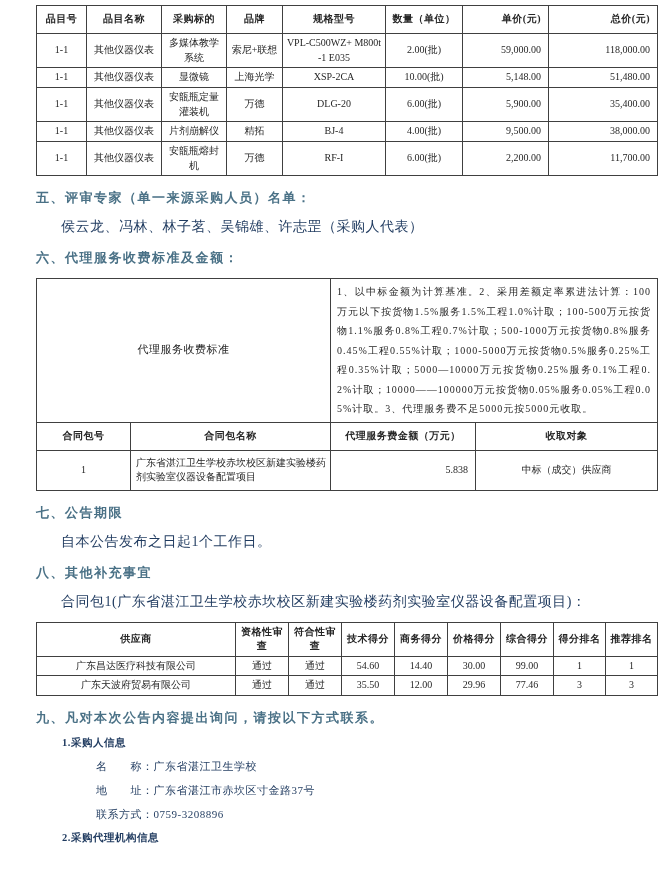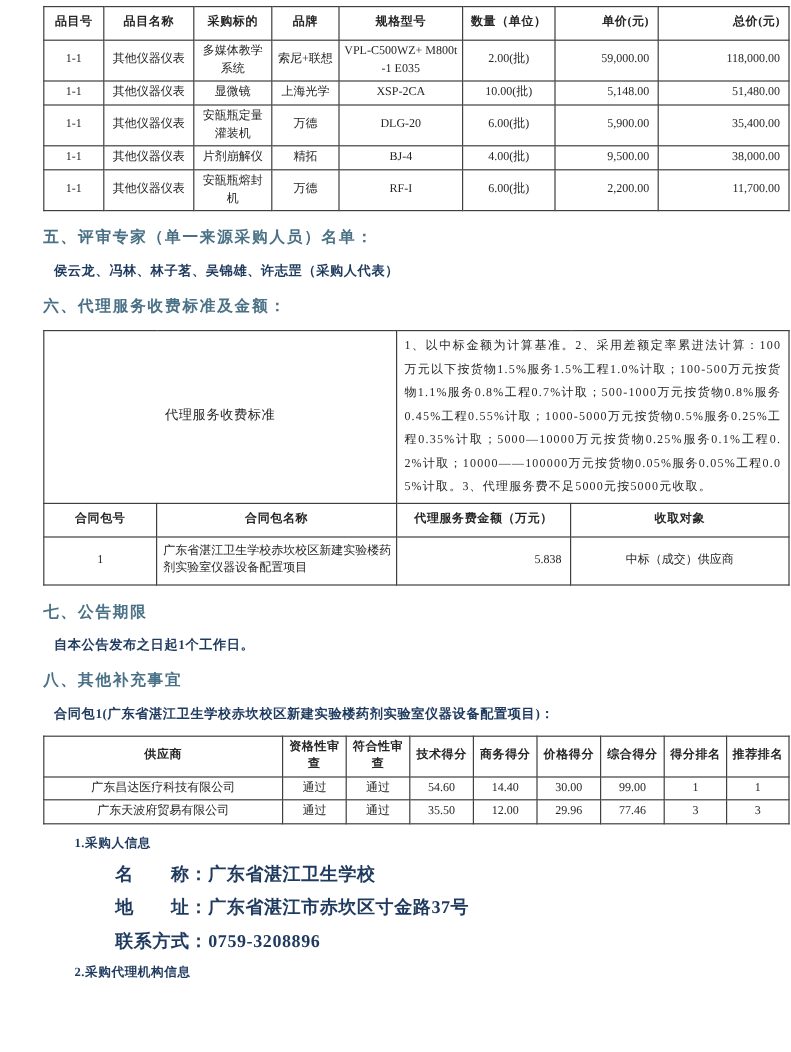--- a/index.html
+++ b/index.html
@@ -11,30 +11,30 @@
   .page{padding:5px 2px 0 36px;width:621px;}
   table{border-collapse:collapse;width:621px;table-layout:fixed;font-size:10px;color:#262626;}
   td{border:1px solid #404040;padding:2px 3px;text-align:center;vertical-align:middle;word-break:break-all;line-height:1.45;}
   td.hd{font-weight:bold;letter-spacing:0.5px;}
   td.num{text-align:right;padding-right:7px;}
   td.left{text-align:left;padding-left:5px;}
   .section-title{
     font-size:13px;font-weight:bold;color:#4a7186;letter-spacing:1.5px;margin:13px 0 0 0;
   }
   .section-body{
-    font-size:11px;font-weight:bold;color:#1f3a5f;letter-spacing:0.5px;margin:11px 0 0 9px;
+    font-size:14px;font-weight:normal;color:#1f3a5f;letter-spacing:0.5px;margin:11px 0 0 25px;
   }
   .fee-text{
     text-align:justify;font-size:10px;line-height:1.95;padding:3px 6px;letter-spacing:1px;
     vertical-align:top;
   }
   .fee-label{font-size:11px;letter-spacing:0.5px;}
   .contact-block{margin-top:6px;}
   .contact-head{font-size:10.5px;font-weight:bold;color:#1f3a5f;margin:9px 0 0 26px;letter-spacing:0.5px;}
-  .contact-line{font-size:15px;font-weight:bold;color:#1f3a5f;margin:9px 0 0 60px;letter-spacing:0.5px;}
+  .contact-line{font-size:11px;font-weight:normal;color:#1f3a5f;margin:9px 0 0 60px;letter-spacing:0.5px;}
   .tbl-wrap{margin-top:11px;}
 </style>
 </head>
 <body>
 
 <div class="page">
 
   <table>
     <colgroup>
       <col style="width:50px">
@@ -193,20 +193,21 @@
         <td>12.00</td>
         <td>29.96</td>
         <td>77.46</td>
         <td>3</td>
         <td>3</td>
       </tr>
     </tbody>
       </table>
   </div>
 
+  <div class="section-title">九、凡对本次公告内容提出询问，请按以下方式联系。</div>
 
   <div class="contact-block">
     <div class="contact-head">1.采购人信息</div>
     <div class="contact-line">名　　称：广东省湛江卫生学校</div>
     <div class="contact-line">地　　址：广东省湛江市赤坎区寸金路37号</div>
     <div class="contact-line">联系方式：0759-3208896</div>
   </div>
 
   <div class="contact-block">
     <div class="contact-head">2.采购代理机构信息</div>

